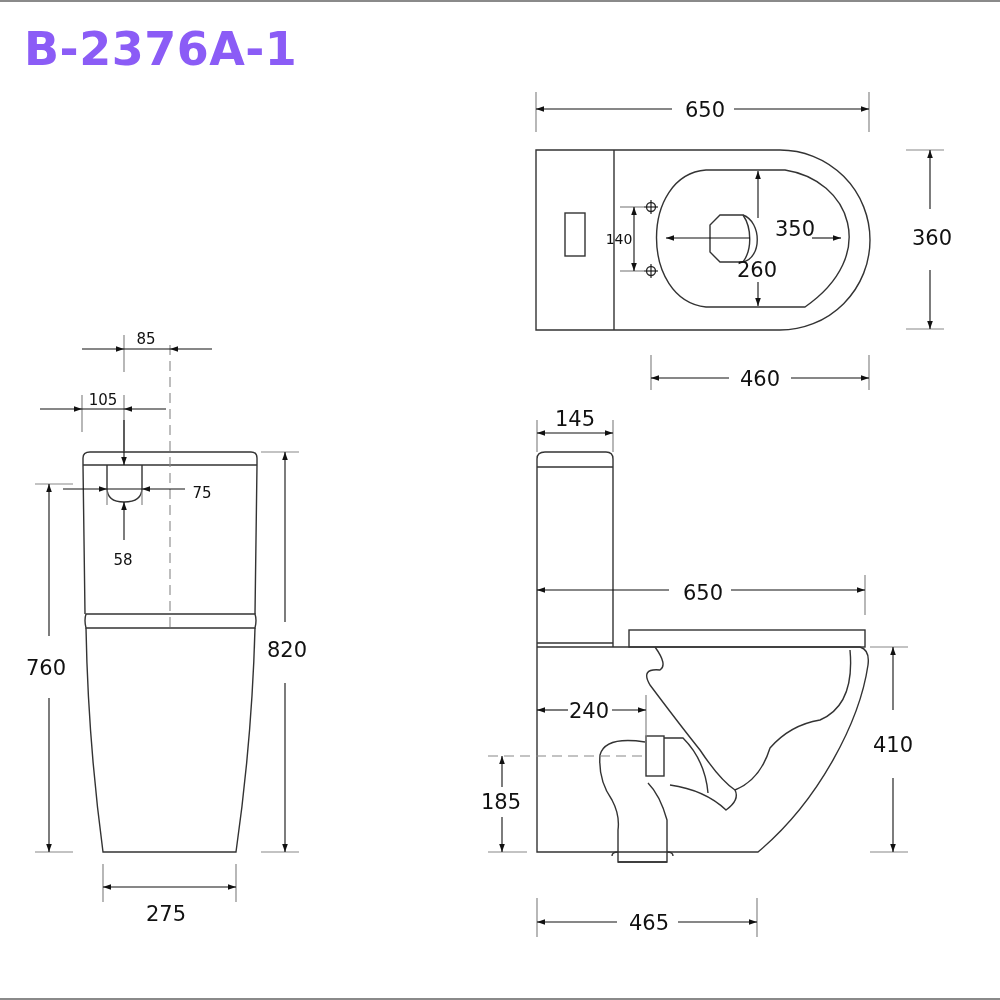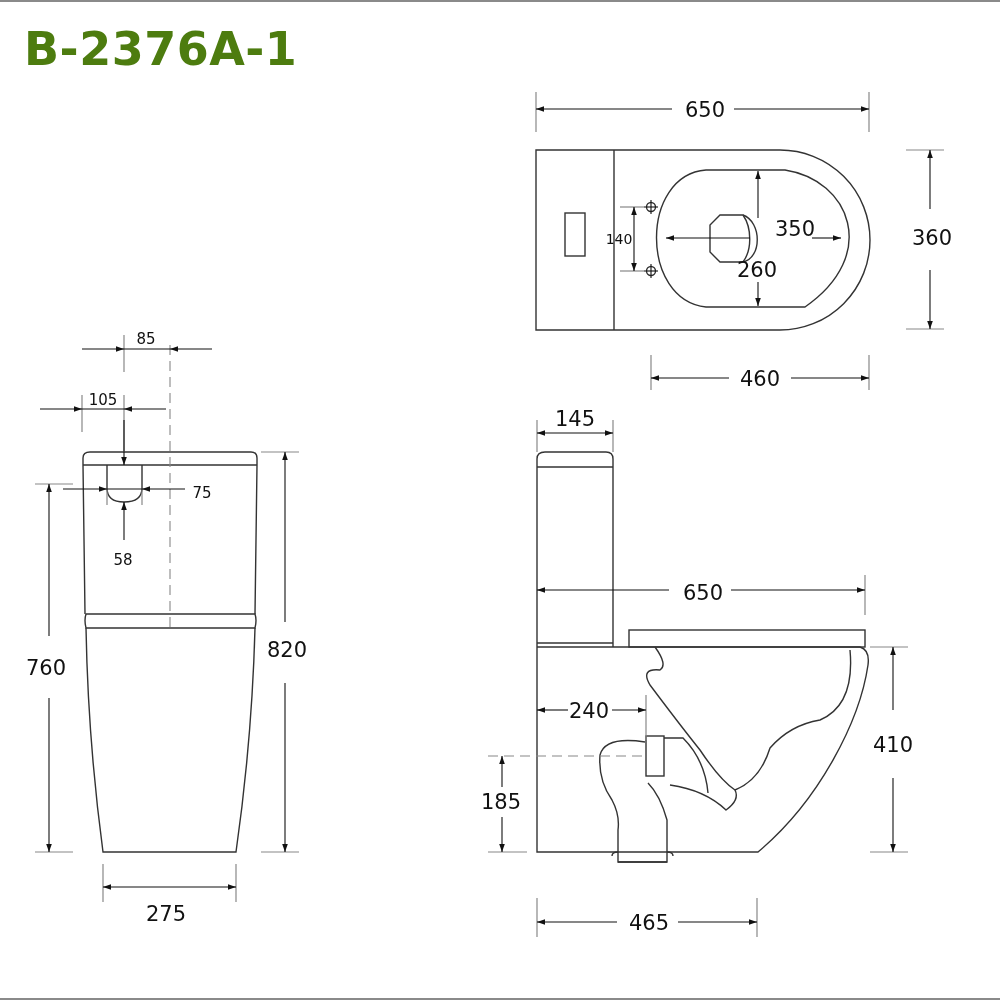--- a/index.html
+++ b/index.html
@@ -1,21 +1,21 @@
 <!DOCTYPE html>
 <html><head>
   <meta charset="utf-8">
   <style>
     html, body { margin: 0; padding: 0; background: #ffffff; }
     body { width: 1000px; height: 1000px; position: relative; overflow: hidden;
            font-family: "Liberation Sans", "DejaVu Sans", sans-serif; }
     .frame-top { position: absolute; left: 0; top: 0; width: 1000px; height: 2px; background: #8a8a8a; }
     .frame-bottom { position: absolute; left: 0; top: 998px; width: 1000px; height: 2px; background: #8a8a8a; }
     .title { position: absolute; left: 24px; top: 22px; font-size: 46px; font-weight: bold;
-             color: #4d7c0f; letter-spacing: 0.5px; font-family: "DejaVu Sans", sans-serif; }
+             color: #8b5cf6; letter-spacing: 0.5px; font-family: "DejaVu Sans", sans-serif; }
     svg { position: absolute; left: 0; top: 0; }
     .ol { stroke: #333; stroke-width: 1.4; fill: none; }
     .dim { stroke: #111; stroke-width: 1.1; fill: none; }
     .ext { stroke: #888; stroke-width: 1.2; fill: none; }
     .dash { stroke: #888; stroke-width: 1.1; fill: none; stroke-dasharray: 10 6; }
     .txt { font-family: "DejaVu Sans", sans-serif; fill: #111; }
   </style>
 </head>
 <body>
 

